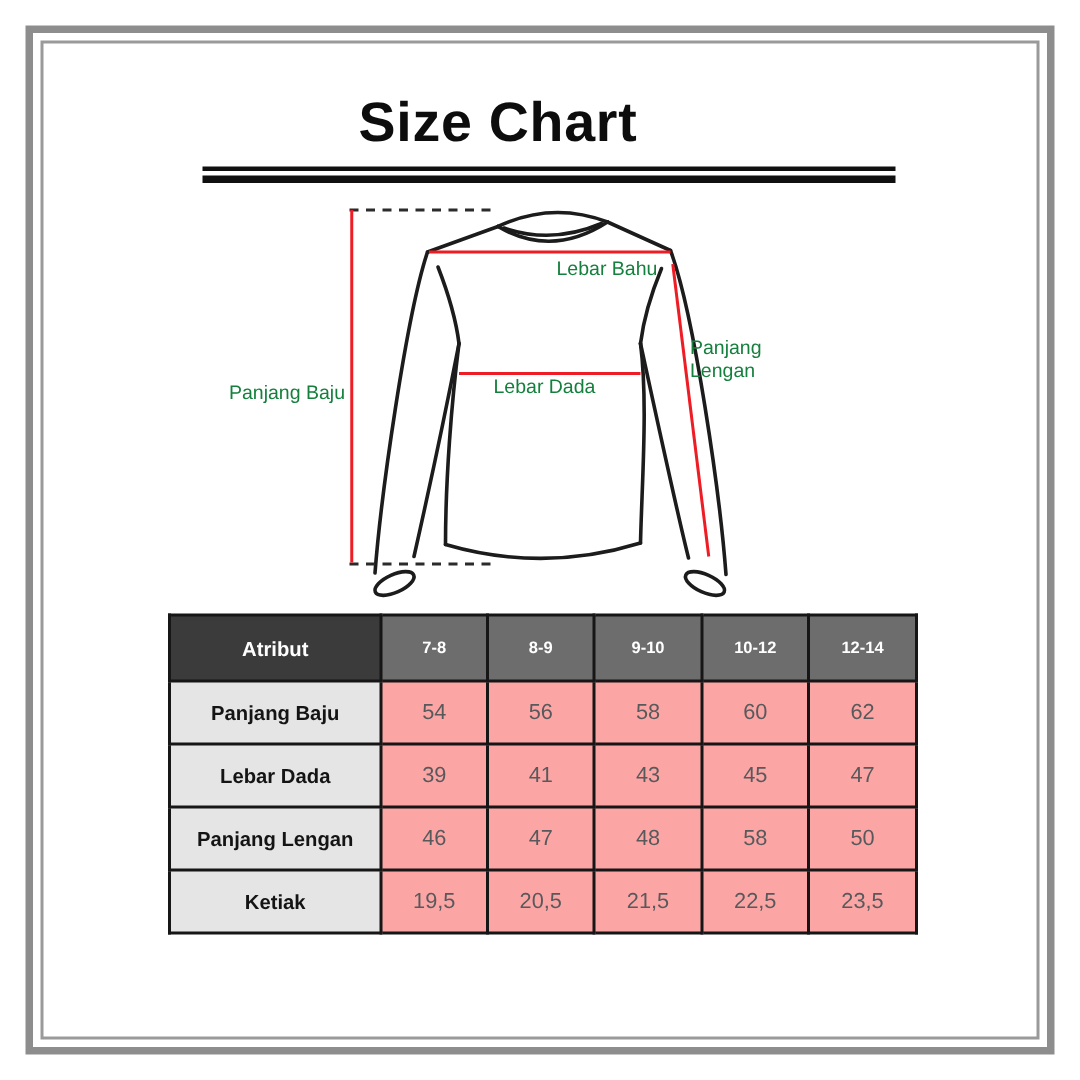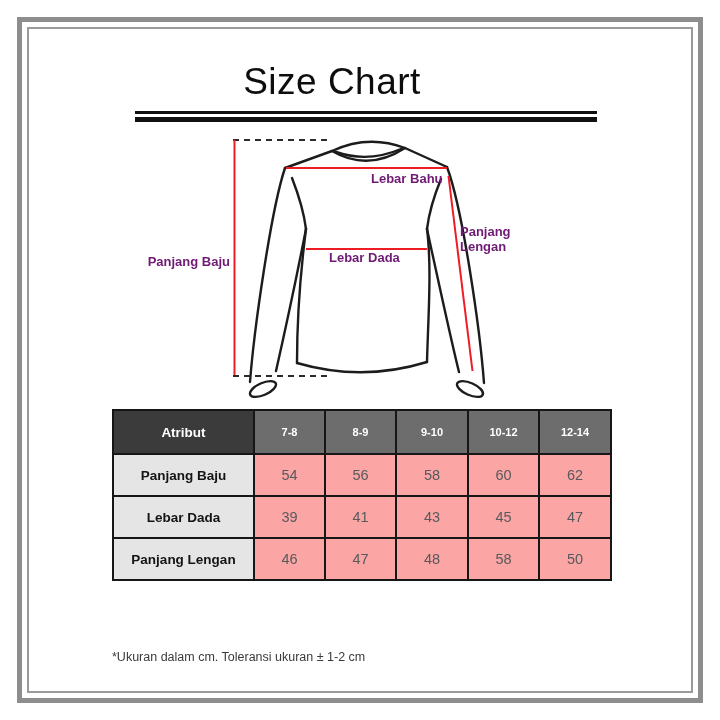--- a/index.html
+++ b/index.html
@@ -8,27 +8,27 @@
   .canvas { position:relative; width:720px; height:720px; background:#ffffff; overflow:hidden; }
 
   
   .frame-outer { position:absolute; left:17px; top:17px; right:17px; bottom:17px;
                  border:5px solid #8d8d8d; }
   .frame-inner { position:absolute; left:27px; top:27px; right:27px; bottom:27px;
                  border:2px solid #9a9a9a; }
 
   
   .title { position:absolute; top:61px; left:0; width:664px; text-align:center;
-           font-size:37px; font-weight:normal; color:#0d0d0d; letter-spacing:0.5px; }
+           font-size:37px; font-weight:bold; color:#0d0d0d; letter-spacing:0.5px; }
   .rule-thin  { position:absolute; left:135px; top:111px; width:462px; height:2.5px; background:#101010; }
   .rule-thick { position:absolute; left:135px; top:117px; width:462px; height:5px;   background:#101010; }
 
   
   .diagram-svg { position:absolute; left:140px; top:128px; }
-  .dlabel { position:absolute; font-size:13px; font-weight:bold; color:#701a75; white-space:nowrap; }
+  .dlabel { position:absolute; font-size:13px; font-weight:normal; color:#15803d; white-space:nowrap; }
   #label-panjang-baju  { left:138px; top:254px; width:92px; text-align:right; }
   #label-lebar-bahu    { left:371px; top:171px; }
   #label-lebar-dada    { left:329px; top:250px; }
   #label-panjang-lengan{ left:460px; top:224px; width:64px; text-align:left;
                          line-height:15px; white-space:normal; }
 
   
   table.size { position:absolute; left:112px; top:409px; border-collapse:collapse;
                table-layout:fixed; }
   table.size th, table.size td { border:2px solid #161616; text-align:center; vertical-align:middle; }
@@ -135,18 +135,25 @@
         <td class="val">47</td>
       </tr>
       <tr class="datarow">
         <th class="rlabel">Panjang Lengan</th>
         <td class="val">46</td>
         <td class="val">47</td>
         <td class="val">48</td>
         <td class="val">58</td>
         <td class="val">50</td>
       </tr>
+      <tr class="datarow">
+        <th class="rlabel">Ketiak</th>
+        <td class="val">19,5</td>
+        <td class="val">20,5</td>
+        <td class="val">21,5</td>
+        <td class="val">22,5</td>
+        <td class="val">23,5</td>
+      </tr>
     </tbody>
   </table>
 
-  <div class="foot">*Ukuran dalam cm. Toleransi ukuran ± 1-2 cm</div>
 
 </div>
 
 </body></html>

